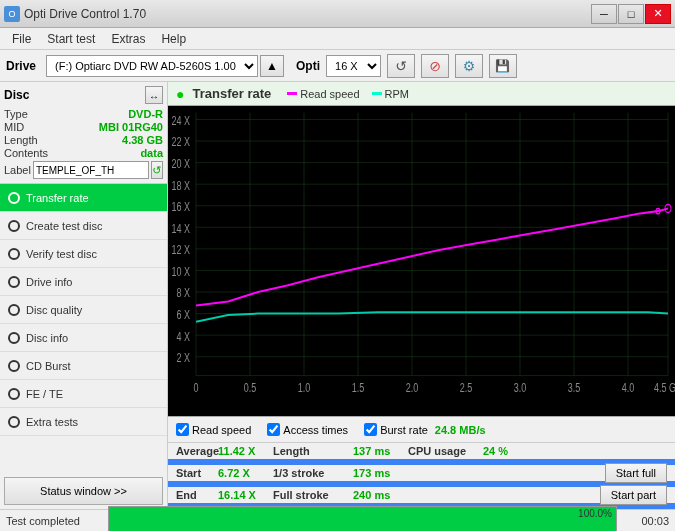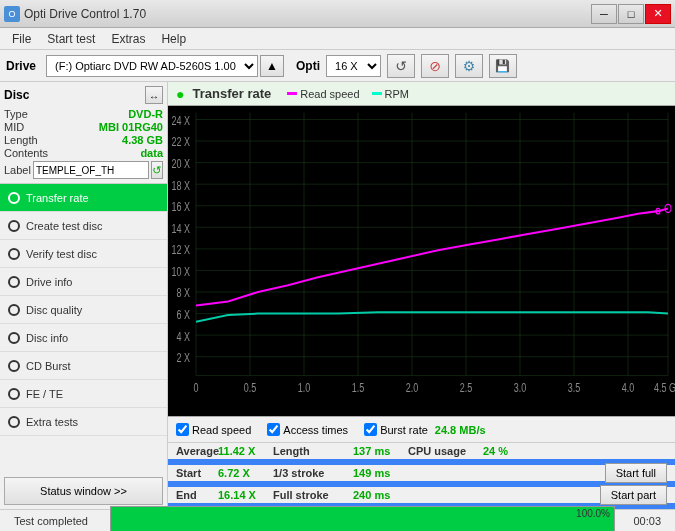--- a/index.html
+++ b/index.html
@@ -103,21 +103,21 @@
     .stats-row { display: flex; align-items: center; height: 22px; padding: 0 8px; border-bottom: 6px solid #3b82f6; }
     .stat-col-label { width: 42px; font-size: 11px; color: #333; font-weight: bold; }
     .stat-col-val { width: 55px; font-size: 11px; color: #00aa00; font-weight: bold; }
     .stat-col2-label { width: 80px; font-size: 11px; color: #333; font-weight: bold; }
     .stat-col2-val { width: 55px; font-size: 11px; color: #00aa00; font-weight: bold; }
     .stat-col3-label { width: 75px; font-size: 11px; color: #333; font-weight: bold; }
     .stat-col3-val { width: 50px; font-size: 11px; color: #00aa00; font-weight: bold; }
     .start-btn { margin-left: auto; height: 20px; padding: 0 10px; font-size: 11px; background: linear-gradient(to bottom, #f5f5f5, #e0e0e0); border: 1px solid #999; cursor: pointer; }
 
     
-    #statusbar { height: 22px; background: #f0f0f0; border-top: 1px solid #ccc; display: flex; align-items: center; padding: 0 14px; gap: 6px; }
+    #statusbar { height: 22px; background: #f0f0f0; border-top: 1px solid #ccc; display: flex; align-items: center; padding: 0 6px; gap: 12px; }
     #status-text { font-size: 11px; color: #333; min-width: 90px; }
     #progress-bar-wrap { flex: 1; height: 30px; background: #84cc16; border: 1px solid #999; position: relative; }
     #progress-bar-fill { height: 100%; background: #00cc44; width: 100%; }
     #progress-pct { position: absolute; right: 4px; top: 0; font-size: 10px; line-height: 14px; color: #333; }
     #time-display { font-size: 11px; color: #333; min-width: 40px; text-align: right; }
   </style>
 </head>
 <body>
 
 <div id="titlebar">
@@ -333,21 +333,21 @@
         <span class="stat-col2-label">Length</span>
         <span class="stat-col2-val">137 ms</span>
         <span class="stat-col3-label">CPU usage</span>
         <span class="stat-col3-val">24 %</span>
       </div>
 
       <div class="stats-row">
         <span class="stat-col-label">Start</span>
         <span class="stat-col-val">6.72 X</span>
         <span class="stat-col2-label">1/3 stroke</span>
-        <span class="stat-col2-val">149 ms</span>
+        <span class="stat-col2-val">173 ms</span>
         <span class="stat-col3-label"></span>
         <span class="stat-col3-val"></span>
         <button class="start-btn">Start full</button>
       </div>
 
       <div class="stats-row">
         <span class="stat-col-label">End</span>
         <span class="stat-col-val">16.14 X</span>
         <span class="stat-col2-label">Full stroke</span>
         <span class="stat-col2-val">240 ms</span>

